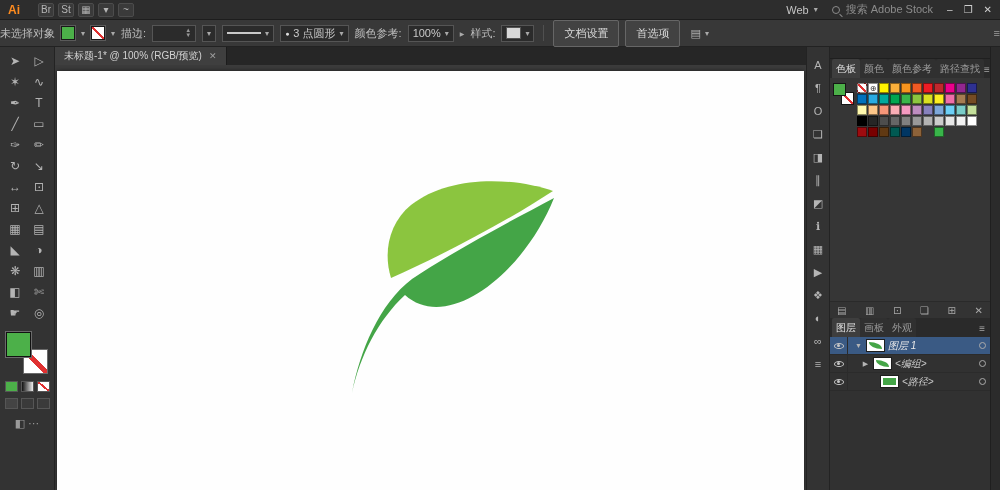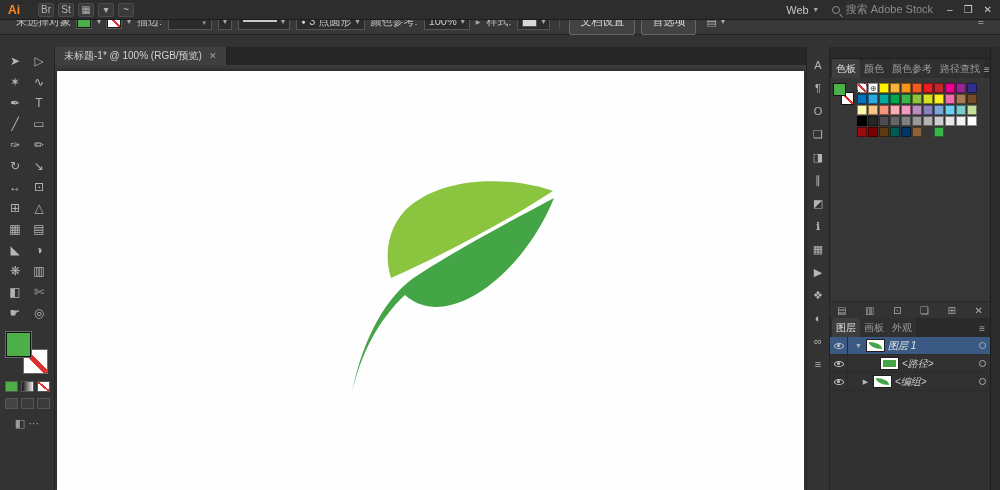--- a/index.html
+++ b/index.html
@@ -18,22 +18,22 @@
   .mb-right{margin-left:auto;display:flex;align-items:center;gap:14px;padding-right:8px;}
   .workspace{display:flex;align-items:center;gap:5px;color:#c5c5c5;}
   .search{display:flex;align-items:center;gap:6px;color:#8b8b8b;}
   .mag{width:8px;height:8px;border:1px solid #8b8b8b;border-radius:50%;position:relative;display:inline-block;}
   .mag::after{content:'';position:absolute;width:4px;height:1px;background:#8b8b8b;transform:rotate(45deg);left:6px;top:8px;}
   .winbtns{display:flex;gap:11px;color:#cfcfcf;font-size:10px;}
   .winbtn{cursor:default;}
   .chev{font-size:8px;color:#a9a9a9;}
 
   
-  .controlbar{position:absolute;left:0;top:8px;width:1000px;height:27px;background:#383838;
-              border-bottom:1px solid #222;display:flex;align-items:center;gap:6px;padding:0 16px;color:#c9c9c9;z-index:4;}
+  .controlbar{position:absolute;left:0;top:20px;width:1000px;height:27px;background:#383838;
+              border-bottom:1px solid #222;display:flex;align-items:center;gap:6px;padding:0 0;color:#c9c9c9;z-index:4;}
   .cb-label{white-space:nowrap;color:#bdbdbd;}
   .cb-swatch{width:14px;height:14px;border:1px solid #181818;box-shadow:0 0 0 1px #5a5a5a;flex:none;}
   .none-bg{background:linear-gradient(to top right,#fff 43%,#e03131 43%,#e03131 57%,#fff 57%) #fff;}
   .cb-box{height:17px;background:#2b2b2b;border:1px solid #555;display:flex;align-items:center;padding:0 4px;gap:4px;white-space:nowrap;}
   .stepper-arrows{display:flex;flex-direction:column;font-size:6px;line-height:5px;color:#999;}
   .profile-line{width:34px;height:2px;background:#c9c9c9;}
   .style-swatch{width:15px;height:12px;background:#d8d8d8;border:1px solid #555;}
   .cb-btn{height:27px;padding:0 10px;border:1px solid #666;border-radius:2px;background:#424242;color:#d9d9d9;
           display:flex;align-items:center;white-space:nowrap;}
   .cb-sep{width:1px;height:16px;background:#505050;margin:0 3px;flex:none;}
@@ -372,38 +372,38 @@
             <span class="thumb">
               <span class="thumb-shape leaf-shape" style="background: rgb(68, 165, 71);"></span>
             </span>
             <span class="l-label">图层 1</span>
             <span class="target"></span>
           </div>
           <div class="lrow">
             <span class="l-eye">
               <span class="eye"></span>
             </span>
-            <span class="l-ind" style="width: 14px;"></span>
-            <span class="l-chev"></span>
+            <span class="l-ind" style="width: 7px;"></span>
+            <span class="l-chev">▶</span>
             <span class="thumb">
-              <span class="thumb-shape" style="background: rgb(68, 165, 71);"></span>
-            </span>
-            <span class="l-label">&lt;路径&gt;</span>
+              <span class="thumb-shape leaf-shape" style="background: rgb(68, 165, 71);"></span>
+            </span>
+            <span class="l-label">&lt;编组&gt;</span>
             <span class="target"></span>
           </div>
           <div class="lrow">
             <span class="l-eye">
               <span class="eye"></span>
             </span>
-            <span class="l-ind" style="width: 7px;"></span>
-            <span class="l-chev">▶</span>
+            <span class="l-ind" style="width: 14px;"></span>
+            <span class="l-chev"></span>
             <span class="thumb">
-              <span class="thumb-shape leaf-shape" style="background: rgb(68, 165, 71);"></span>
-            </span>
-            <span class="l-label">&lt;编组&gt;</span>
+              <span class="thumb-shape" style="background: rgb(68, 165, 71);"></span>
+            </span>
+            <span class="l-label">&lt;路径&gt;</span>
             <span class="target"></span>
           </div>
         </div>
     </div>
   </div>
 
   <div class="edgestrip"></div>
 
 </div>
 

